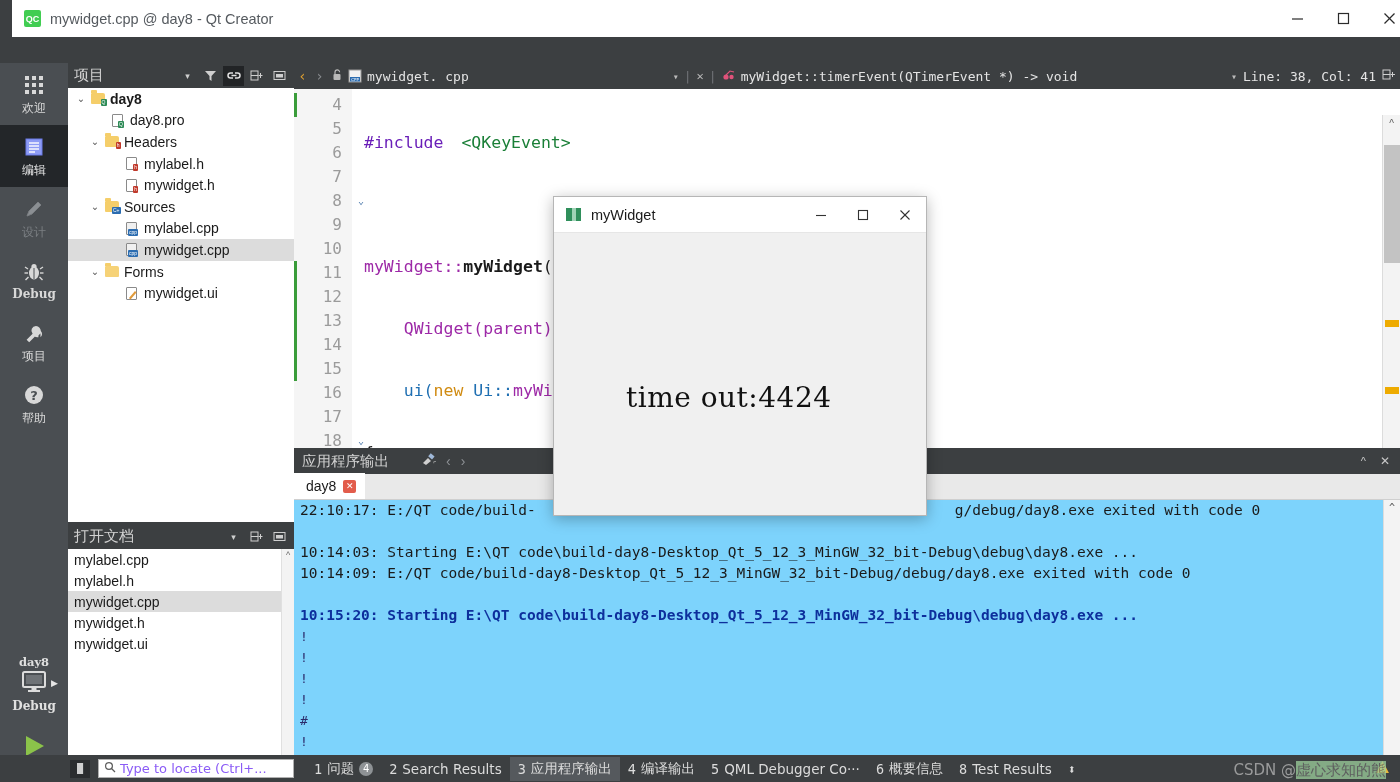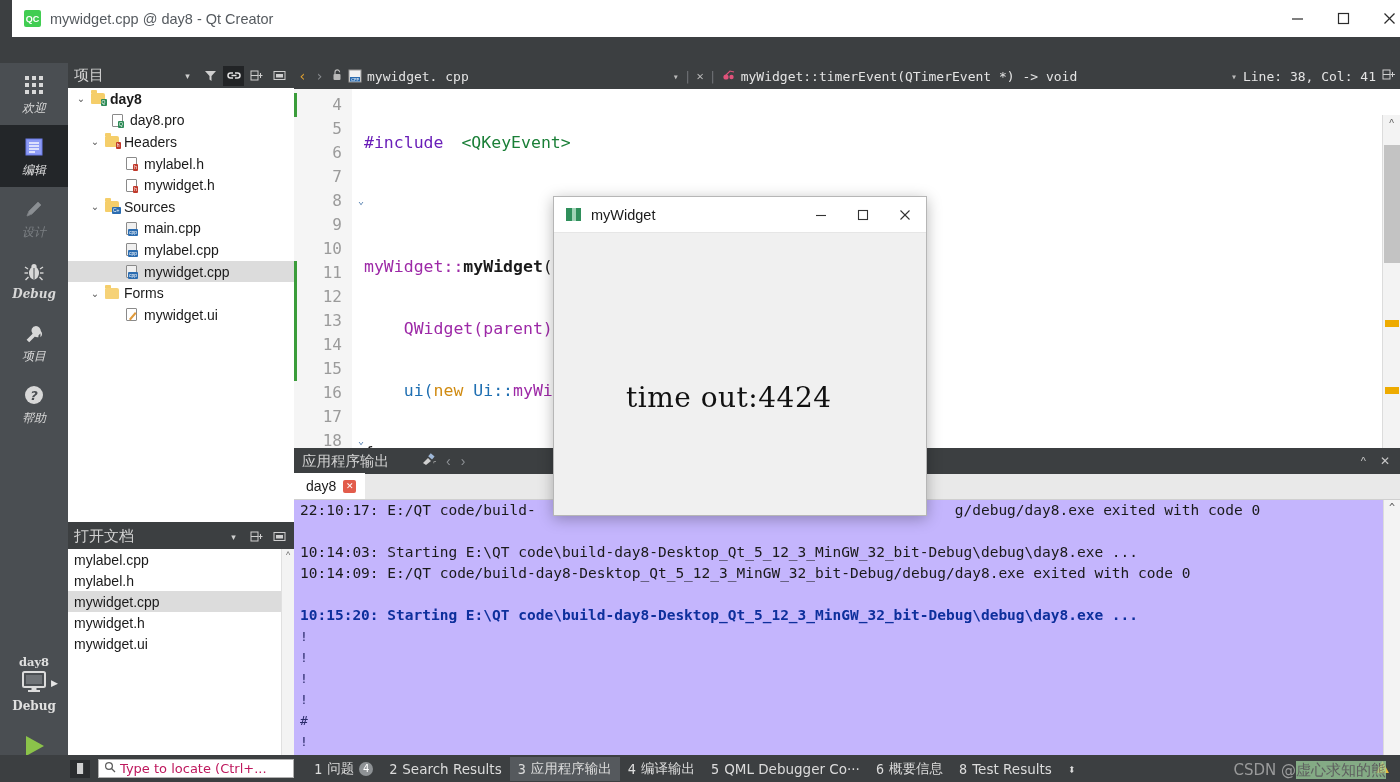--- a/index.html
+++ b/index.html
@@ -45,21 +45,21 @@
   }
 
   
   .modebar {
     position: absolute; left: 0; top: 63px; width: 68px; height: 692px;
     background: #4a4e52;
   }
   .mode {
     width: 68px; height: 62px; display: flex; flex-direction: column;
     align-items: center; justify-content: center; gap: 2px;
-    color: #d8d8d8; font-size: 12.5px; font-style: italic;
+    color: #d8d8d8; font-size: 12.5px;
   }
   .mode.active { background: #232629; }
   .mode.active .mode-label { color: #e8e8e8; }
   .mode.disabled { color: #7b7f83; }
   .mode-label { font-family: "DejaVu Sans", sans-serif; font-size: 12px; }
   .mode-label.latin { font-family: "DejaVu Serif", serif; font-weight: bold; font-size: 12px;}
   .mode-ico { height: 26px; display:flex; align-items:center; justify-content:center; }
 
   .kit-box {
     position: absolute; left: 0; top: 585px; width: 68px; height: 72px;
@@ -203,21 +203,21 @@
   .out-tab {
     height: 26px; display: flex; align-items: center; gap: 7px;
     background: #ffffff; padding: 0 9px 0 12px; font-size: 14px; color: #1a1a1a;
   }
   .tab-close {
     width: 13px; height: 13px; background: #e25c4b; color: #fff; font-size: 9px;
     display: flex; align-items: center; justify-content: center; border-radius: 2px;
     font-family: "DejaVu Sans", sans-serif;
   }
   .out-body {
-    position: relative; height: 255px; background: #c4b5fd; overflow: hidden;
+    position: relative; height: 255px; background: #7dd3fc; overflow: hidden;
     font-family: "DejaVu Sans Mono", monospace; font-size: 14.5px;
   }
   .oline { height: 21px; line-height: 21px; padding-left: 6px; white-space: pre; color: #1a1a1a; }
   .oline.blue { color: #0d2f9c; font-weight: bold; }
   .oline.bang { color: #2b2b6b; font-size: 13px; }
   .out-scroll {
     position: absolute; right: 0; top: 0; width: 17px; height: 255px;
     background: #f3f3f3; border-left: 1px solid #dcdcdc;
   }
 
@@ -228,21 +228,21 @@
     color: #dcdcdc; font-family: "DejaVu Sans Mono", monospace; font-size: 13.5px;
   }
   .sb-toggle {
     width: 20px; height: 18px; margin-left: 70px; background: #2b2d2f;
     display: flex; align-items: center; justify-content: center;
   }
   .sb-toggle i { display:block; width:7px; height:11px; background:#cfcfcf; border-right: 1px solid #3c3f41;}
   .locator {
     width: 196px; height: 19px; background: #ffffff; margin-left: 8px;
     display: flex; align-items: center; gap: 4px; padding-left: 5px;
-    color: #be185d; font-size: 13px; font-family: "DejaVu Sans", sans-serif;
+    color: #8b5cf6; font-size: 13px; font-family: "DejaVu Sans", sans-serif;
     border: 1px solid #b0b0b0;
   }
   .sb-items { display: flex; align-items: center; gap: 0px; margin-left: 12px; }
   .sb-item {
     display: flex; align-items: center; gap: 5px; padding: 3px 8px; white-space: nowrap;
   }
   .sb-item.active { background: #55595d; }
   .sb-item .num { font-family: "DejaVu Sans Mono", monospace; }
   .sb-item .cn { font-family: "DejaVu Sans", sans-serif; }
   .sb-badge {
@@ -517,29 +517,20 @@
     <div class="tnode" style="padding-left:20px;">
       <div class="tarrow">⌄</div>
       <div class="ticon">
         <div class="folder">
             <span class="badge">C+</span>
           </div>
       </div>
       <div class="tlabel">Sources</div>
     </div>
 
-    <div class="tnode" style="padding-left:40px;">
-      <div class="tarrow"></div>
-      <div class="ticon">
-        <div class="filedoc cpp">
-            <span class="badge">cpp</span>
-          </div>
-      </div>
-      <div class="tlabel">main.cpp</div>
-    </div>
 
     <div class="tnode" style="padding-left:40px;">
       <div class="tarrow"></div>
       <div class="ticon">
         <div class="filedoc cpp">
             <span class="badge">cpp</span>
           </div>
       </div>
       <div class="tlabel">mylabel.cpp</div>
     </div>

